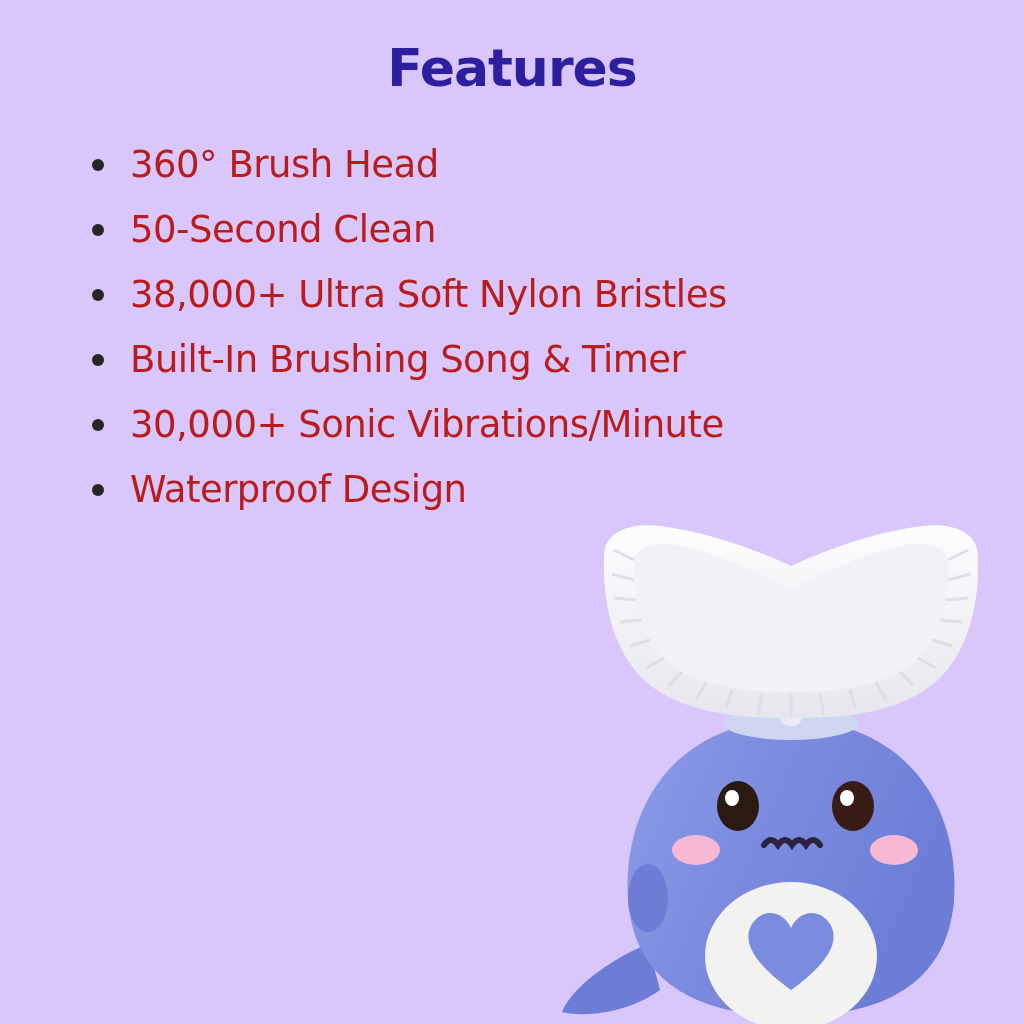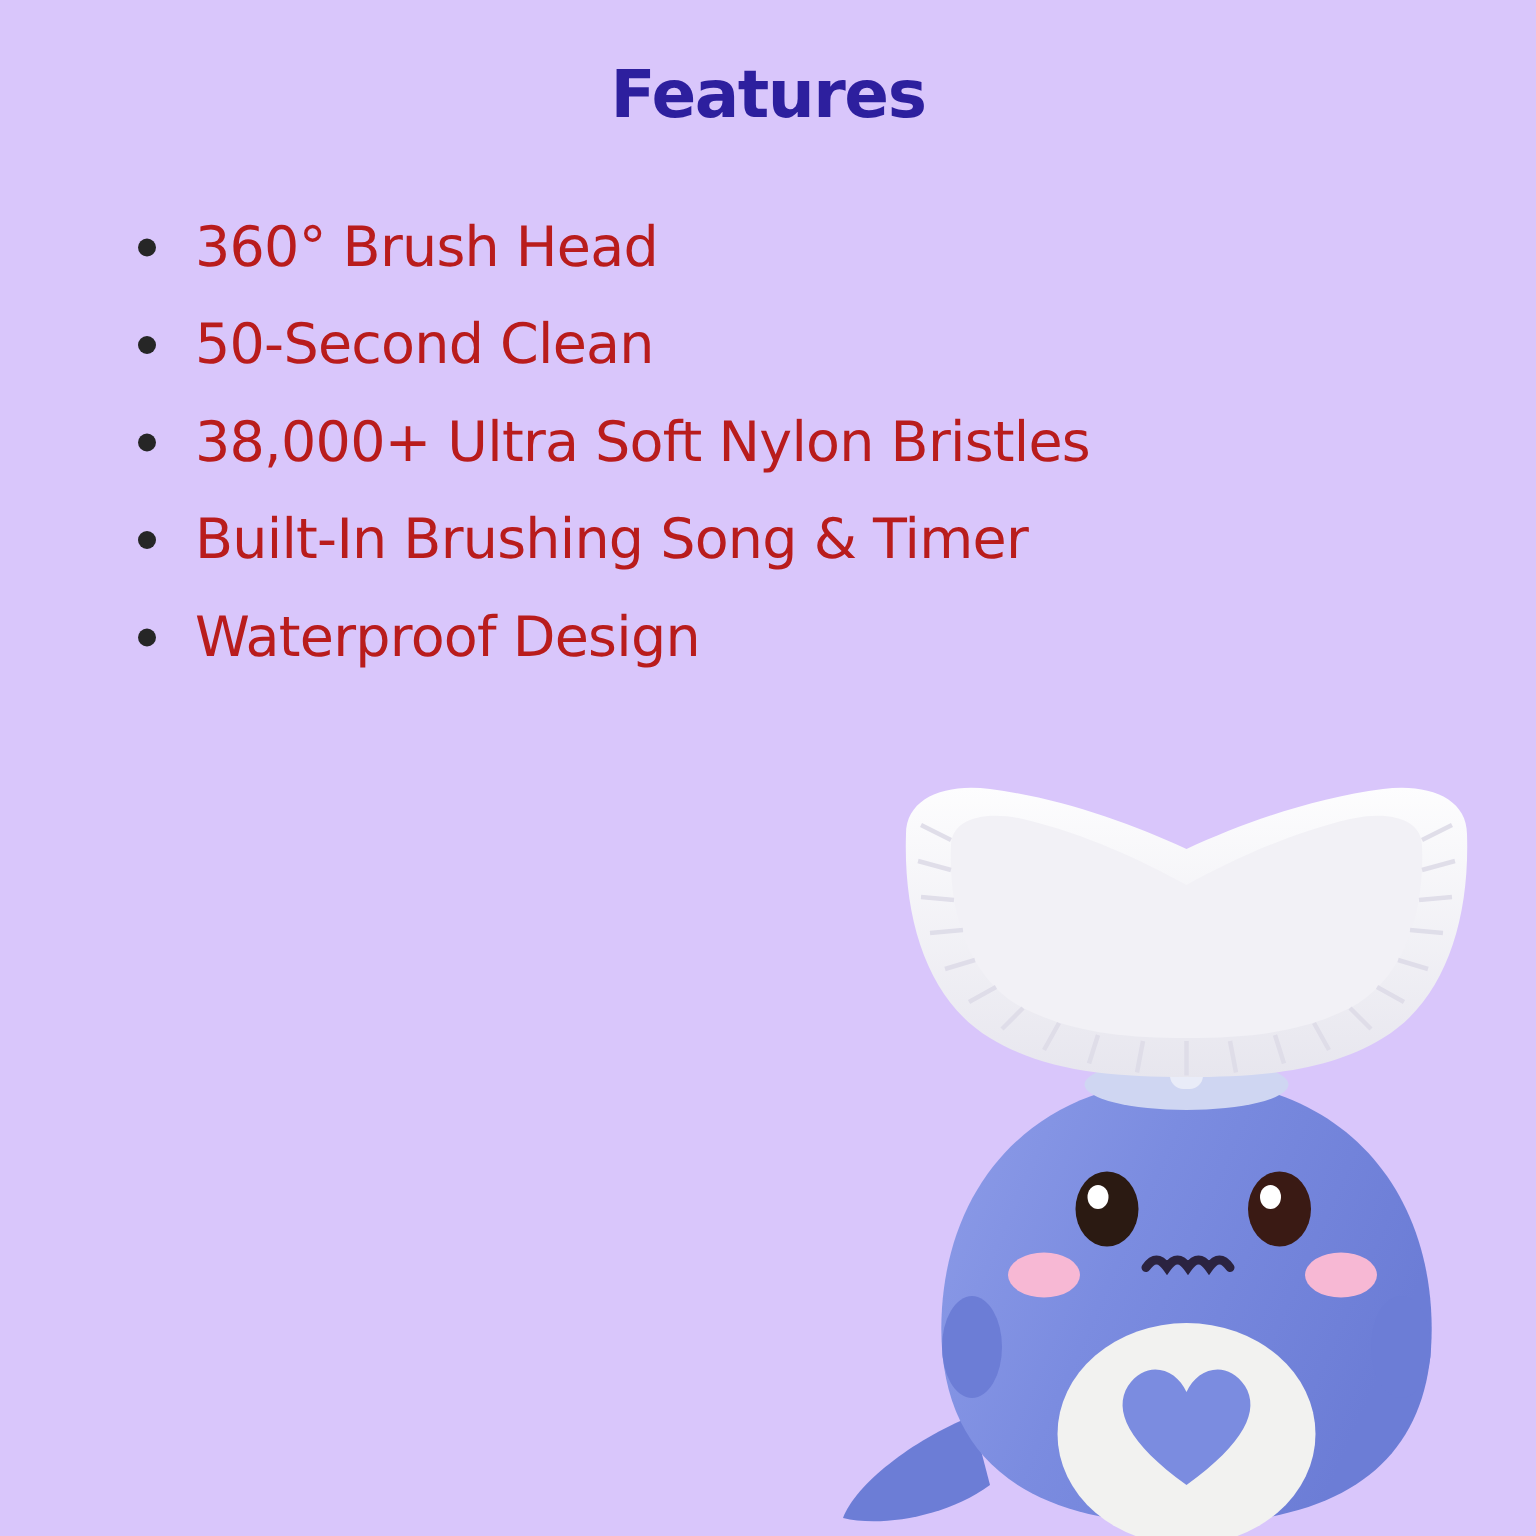--- a/index.html
+++ b/index.html
@@ -19,21 +19,21 @@
     background: #d9c6fb;
   }
   #title {
     position: absolute;
     top: 38px;
     left: 0;
     width: 1024px;
     text-align: center;
     font-family: "DejaVu Sans", sans-serif;
     font-weight: bold;
-    font-size: 44px;
+    font-size: 52px;
     letter-spacing: -1px;
     color: #2d1f9e;
   }
   #feature-list {
     position: absolute;
     top: 142px;
     left: 78px;
     width: 880px;
     list-style: none;
     margin: 0;
@@ -83,20 +83,24 @@
       <span class="bullet"></span>
       <span>50-Second Clean</span>
     </li>
     <li>
       <span class="bullet"></span>
       <span>38,000+ Ultra Soft Nylon Bristles</span>
     </li>
     <li>
       <span class="bullet"></span>
       <span>Built-In Brushing Song &amp; Timer</span>
+    </li>
+    <li>
+      <span class="bullet"></span>
+      <span>30,000+ Sonic Vibrations/Minute</span>
     </li>
     <li>
       <span class="bullet"></span>
       <span>Waterproof Design</span>
     </li>
   </ul>
 
   <div id="product">
     <svg width="470" height="504" viewBox="0 0 470 504" xmlns="http://www.w3.org/2000/svg">
       <defs>

